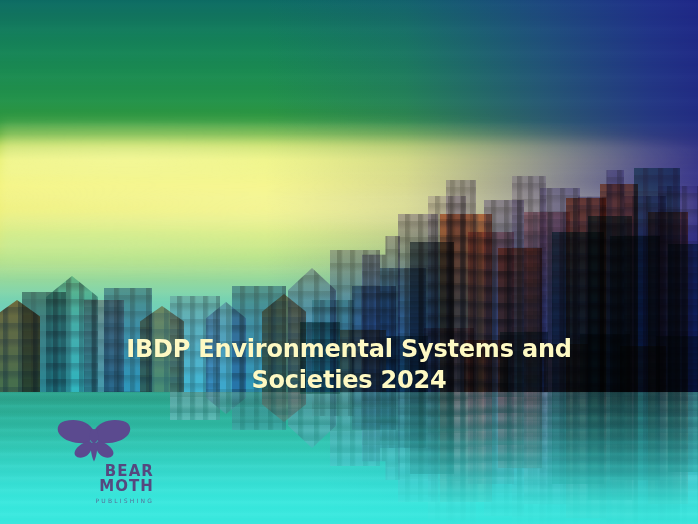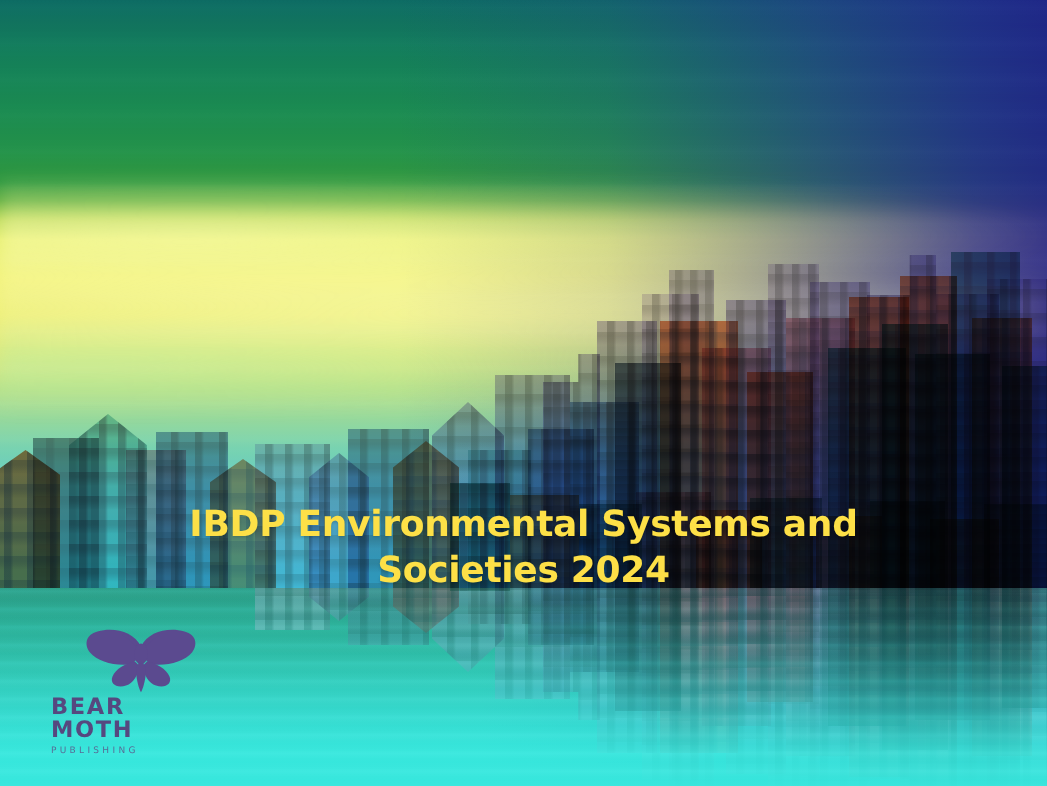--- a/index.html
+++ b/index.html
@@ -202,38 +202,38 @@
     white-space: pre-line;
   }
 
   
   .subtitle {
     position: absolute;
     left: 0;
     top: 334px;
     width: 698px;
     text-align: center;
-    color: #fde047;
+    color: #fef9c3;
     font-family: "DejaVu Sans", sans-serif;
     font-weight: bold;
     font-size: 24px;
     line-height: 1.30;
     letter-spacing: -0.2px;
     white-space: pre-line;
     text-shadow: 0 1px 2px rgba(0,0,0,0.16);
   }
 
   
   .logo {
     position: absolute;
     left: 34px;
     top: 418px;
     width: 120px;
     height: 96px;
-    text-align: left;
+    text-align: right;
   }
   .logo svg { display: block; margin: 0 auto; }
   .logo-name {
     margin-top: 2px;
     color: #56487f;
     font-family: "DejaVu Sans", sans-serif;
     font-weight: bold;
     font-size: 15px;
     line-height: 1.02;
     letter-spacing: 1.1px;

